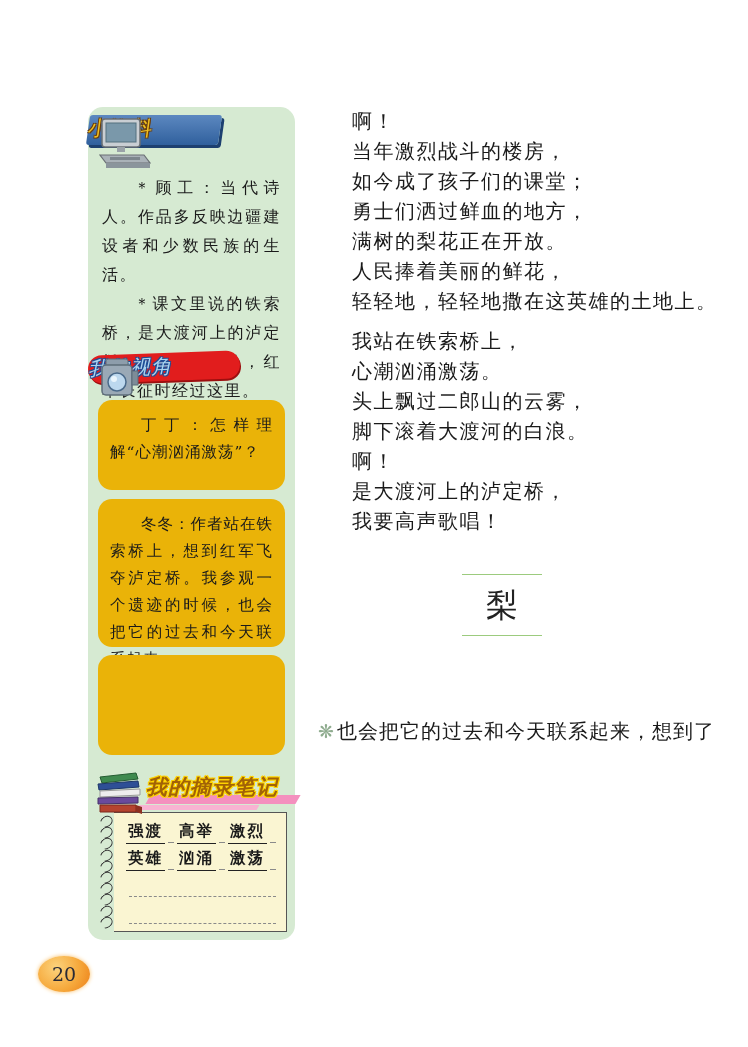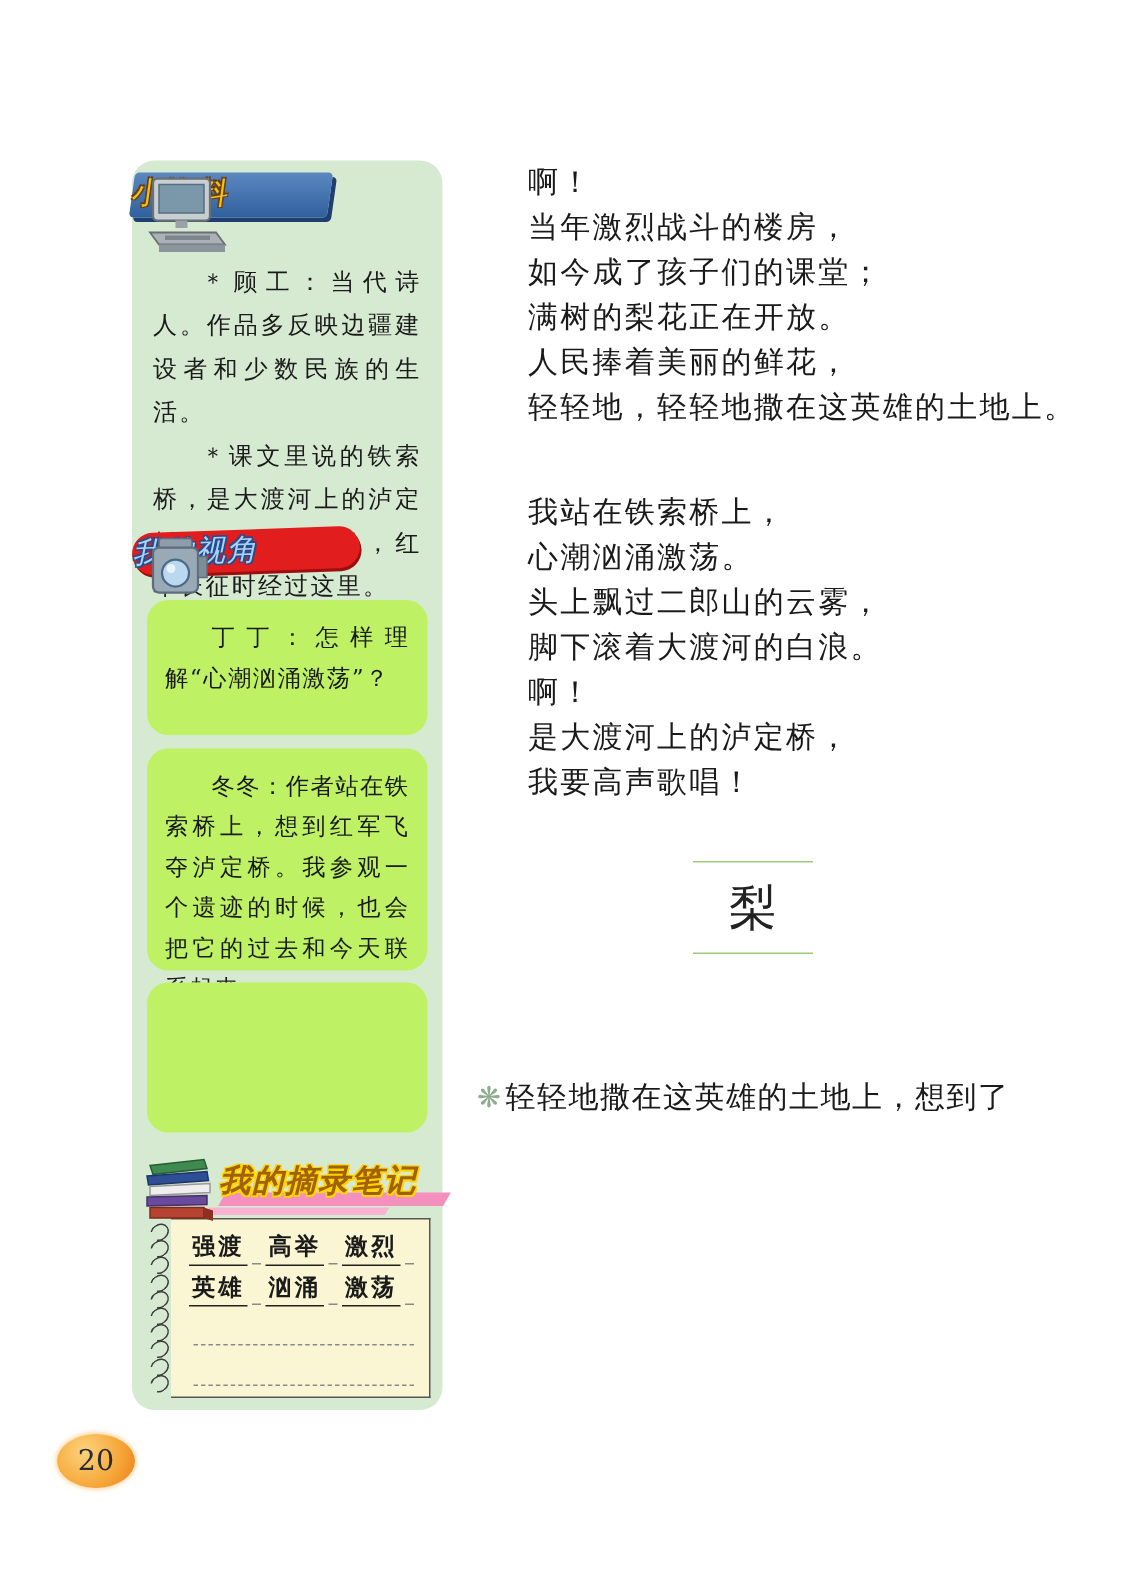--- a/index.html
+++ b/index.html
@@ -47,21 +47,21 @@
     position:absolute;left:50px;top:40px;width:120px;height:5px;z-index:1;
     background:#f8b3d2;transform:skewX(-30deg);
   }
   .hdr-icon{position:absolute;z-index:3;}
   .sb-text{
     position:absolute;left:0;width:100%;box-sizing:border-box;padding:0 14px;
     font-size:16px;line-height:29px;letter-spacing:1.5px;text-align:justify;
   }
   .sb-text p{margin:0;text-indent:2em;}
   .card{
-    position:absolute;left:10px;right:10px;background:#bef264;border-radius:14px;
+    position:absolute;left:10px;right:10px;background:#eab308;border-radius:14px;
     box-sizing:border-box;padding:12px 12px;
     font-size:15.5px;line-height:27px;letter-spacing:1px;text-align:justify;
   }
   .card p{margin:0;text-indent:2em;}
   
   .notebook{
     position:absolute;left:10px;right:8px;top:705px;height:120px;
   }
   .nb-paper{
     position:absolute;left:16px;right:0;top:0;bottom:0;background:#faf5d2;
@@ -213,20 +213,21 @@
         <span class="nb-dash"></span>
       </div>
     </div>
   </div>
 </div>
 
 <div class="poem stanza1">
   <p>啊！</p>
   <p>当年激烈战斗的楼房，</p>
   <p>如今成了孩子们的课堂；</p>
+  <p>勇士们洒过鲜血的地方，</p>
   <p>满树的梨花正在开放。</p>
   <p>人民捧着美丽的鲜花，</p>
   <p>轻轻地，轻轻地撒在这英雄的土地上。</p>
 </div>
 
 <div class="poem stanza2">
   <p>我站在铁索桥上，</p>
   <p>心潮汹涌激荡。</p>
   <p>头上飘过二郎山的云雾，</p>
   <p>脚下滚着大渡河的白浪。</p>
@@ -235,18 +236,18 @@
   <p>我要高声歌唱！</p>
 </div>
 
 <div class="practice">
   <div class="pr-line"></div>
   <div class="pr-char">梨</div>
   <div class="pr-line"></div>
 </div>
 
 <div class="question">
-  <p class="q-first"><span class="flower">❋</span><span>轻轻地撒在这英雄的土地上，想到了</span></p>
+  <p class="q-first"><span class="flower">❋</span><span>也会把它的过去和今天联系起来，想到了</span></p>
 </div>
 
 <div class="badge">
   <span>20</span>
 </div>
 
 </body></html>

